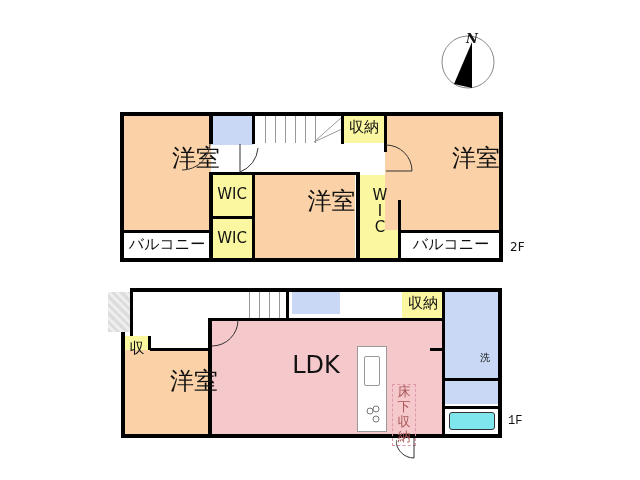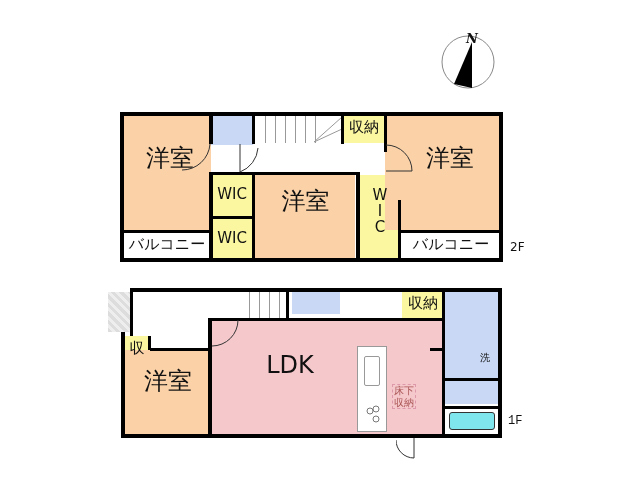--- a/index.html
+++ b/index.html
@@ -2,23 +2,23 @@
 <html><head>
 <meta charset="utf-8">
 <style>
   html, body { margin:0; padding:0; background:#ffffff; }
   body { width:640px; height:480px; position:relative; overflow:hidden;
          font-family:"DejaVu Sans", sans-serif; }
   .abs { position:absolute; }
   .room { position:absolute; box-sizing:border-box; }
   .wall { position:absolute; background:#000; }
   .lbl { position:absolute; text-align:center; color:#111; line-height:1.15; }
-  .room-lbl { font-size:24px; }
+  .room-lbl { font-size:24px;margin-left:26px; }
   .small-lbl { font-size:15px; }
-  .tiny-lbl { font-size:10px; color:#a55; }
+  .tiny-lbl { font-size:13px; color:#a55; }
   .stairs { position:absolute; box-sizing:border-box;
             background: repeating-linear-gradient(90deg, #fff 0, #fff 9px, #999 9px, #999 10px); }
   .floor-tag { position:absolute; font-size:12px; color:#111; }
 </style>
 </head>
 <body>
 
 <div class="abs" style="left:440px;top:34px;width:56px;height:56px;">
   <svg width="56" height="56" viewBox="0 0 56 56">
     <circle cx="28" cy="28" r="26" fill="#fff" stroke="#888" stroke-width="1"></circle>

